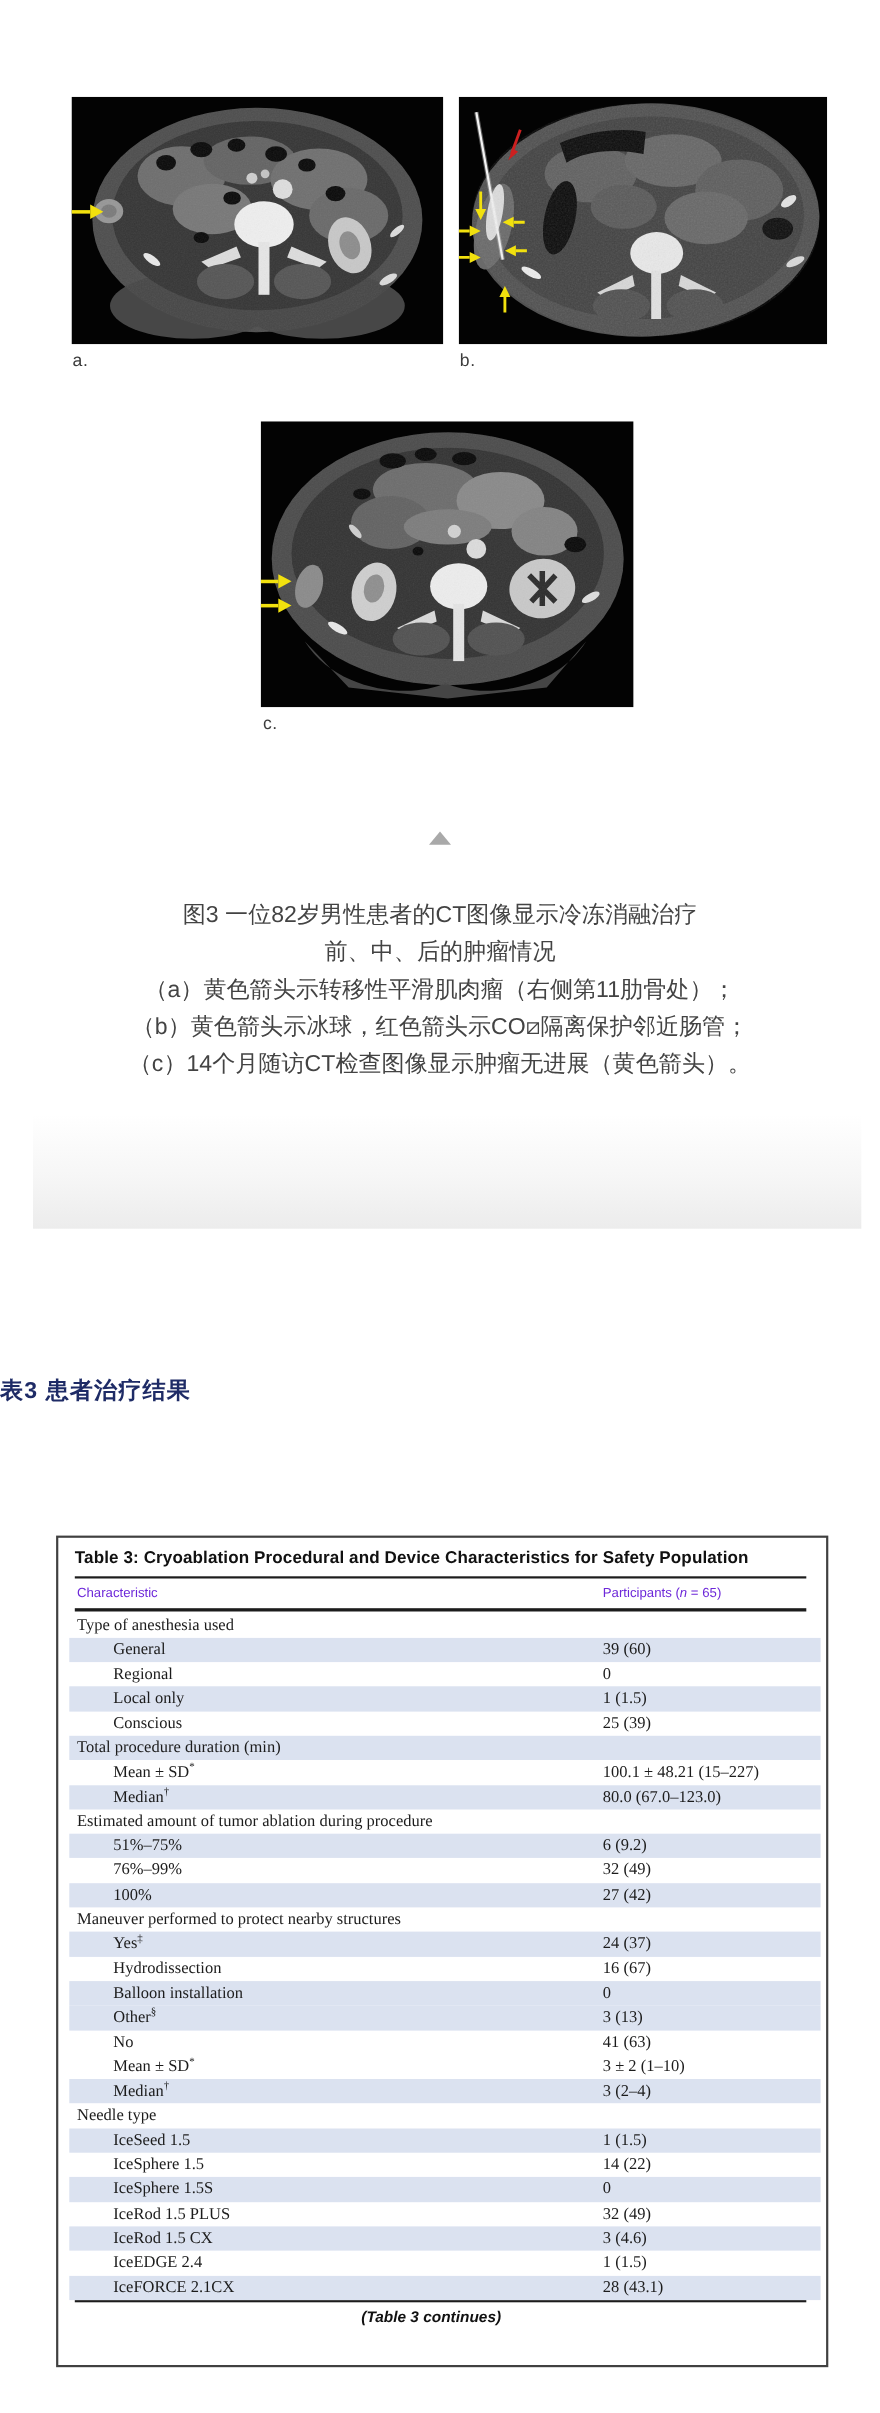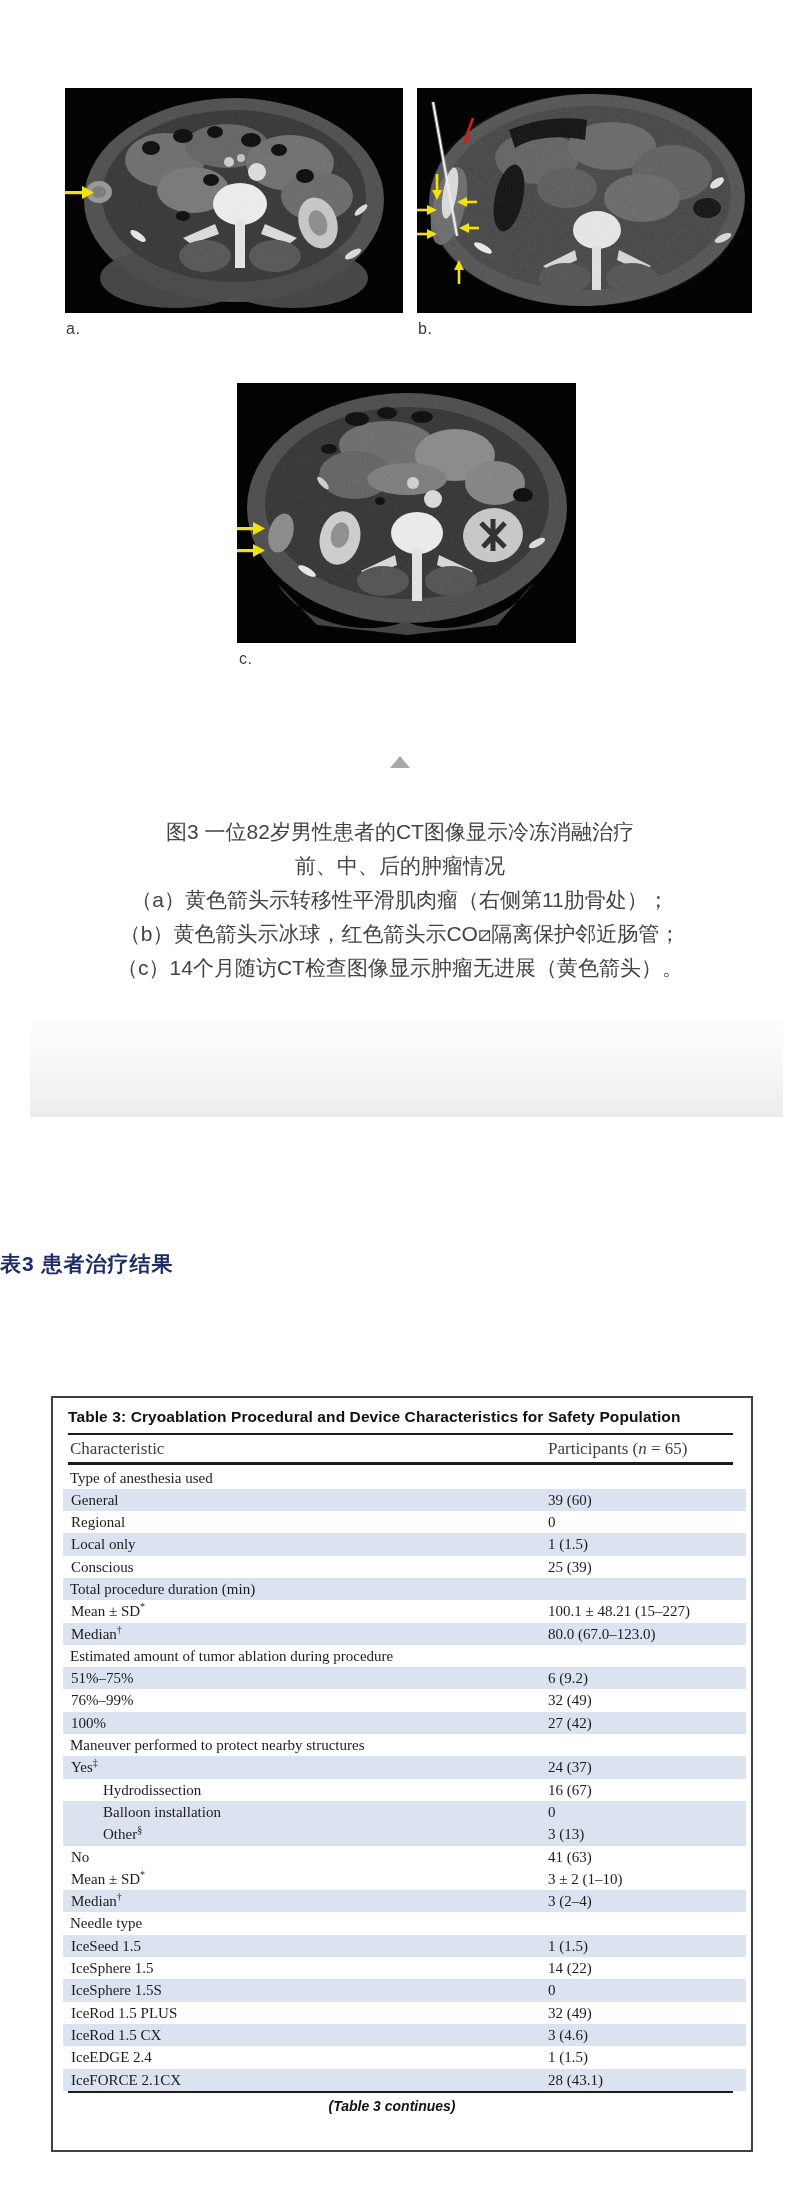--- a/index.html
+++ b/index.html
@@ -50,34 +50,34 @@
   }
   .t-title{
     margin:9px 18px 0 15px;font-size:15.5px;font-weight:bold;color:#111111;
     font-family:"Liberation Sans","DejaVu Sans",sans-serif;letter-spacing:0.1px;line-height:19px;
   }
   .t-rule{height:2px;background:var(--table-border);margin:0 18px 0 15px;}
   .t-rule.r1{margin-top:7px;}
   .t-rule.r2,.t-rule.r3{height:2.5px;}
   .t-header{
     position:relative;height:27px;line-height:27px;
-    font-family:Liberation Serif, serif;font-size:17px;color:#404040;
+    font-family:Liberation Sans, sans-serif;font-size:12px;color:#6d28d9;
   }
   .t-header .col1{margin-left:17px;}
   .t-header .col2{position:absolute;left:495px;top:0;}
   .t-header i{font-style:italic;}
   .t-rows{margin-top:2px;}
   .trow{
     position:relative;height:22.3px;line-height:22.3px;margin:0 5px 0 10px;
     font-family:"Liberation Serif","DejaVu Serif",serif;font-size:15px;color:#1c1c1c;
     white-space:nowrap;
   }
   .trow.shaded{background:var(--row-shade);}
   .trow.ind0 .tlabel{padding-left:7px;}
-  .trow.ind1 .tlabel{padding-left:8px;}
+  .trow.ind1 .tlabel{padding-left:40px;}
   .trow.ind2 .tlabel{padding-left:40px;}
   .trow .tvalue{position:absolute;left:485px;top:0;text-align:center;}
   .trow sup{font-size:10px;line-height:0;}
   .t-continues{
     margin:4px 20px 0 0;text-align:center;font-size:14px;font-weight:bold;font-style:italic;
     font-family:"Liberation Sans","DejaVu Sans",sans-serif;color:#111111;line-height:18px;
   }
 </style>
 </head>
 <body>

